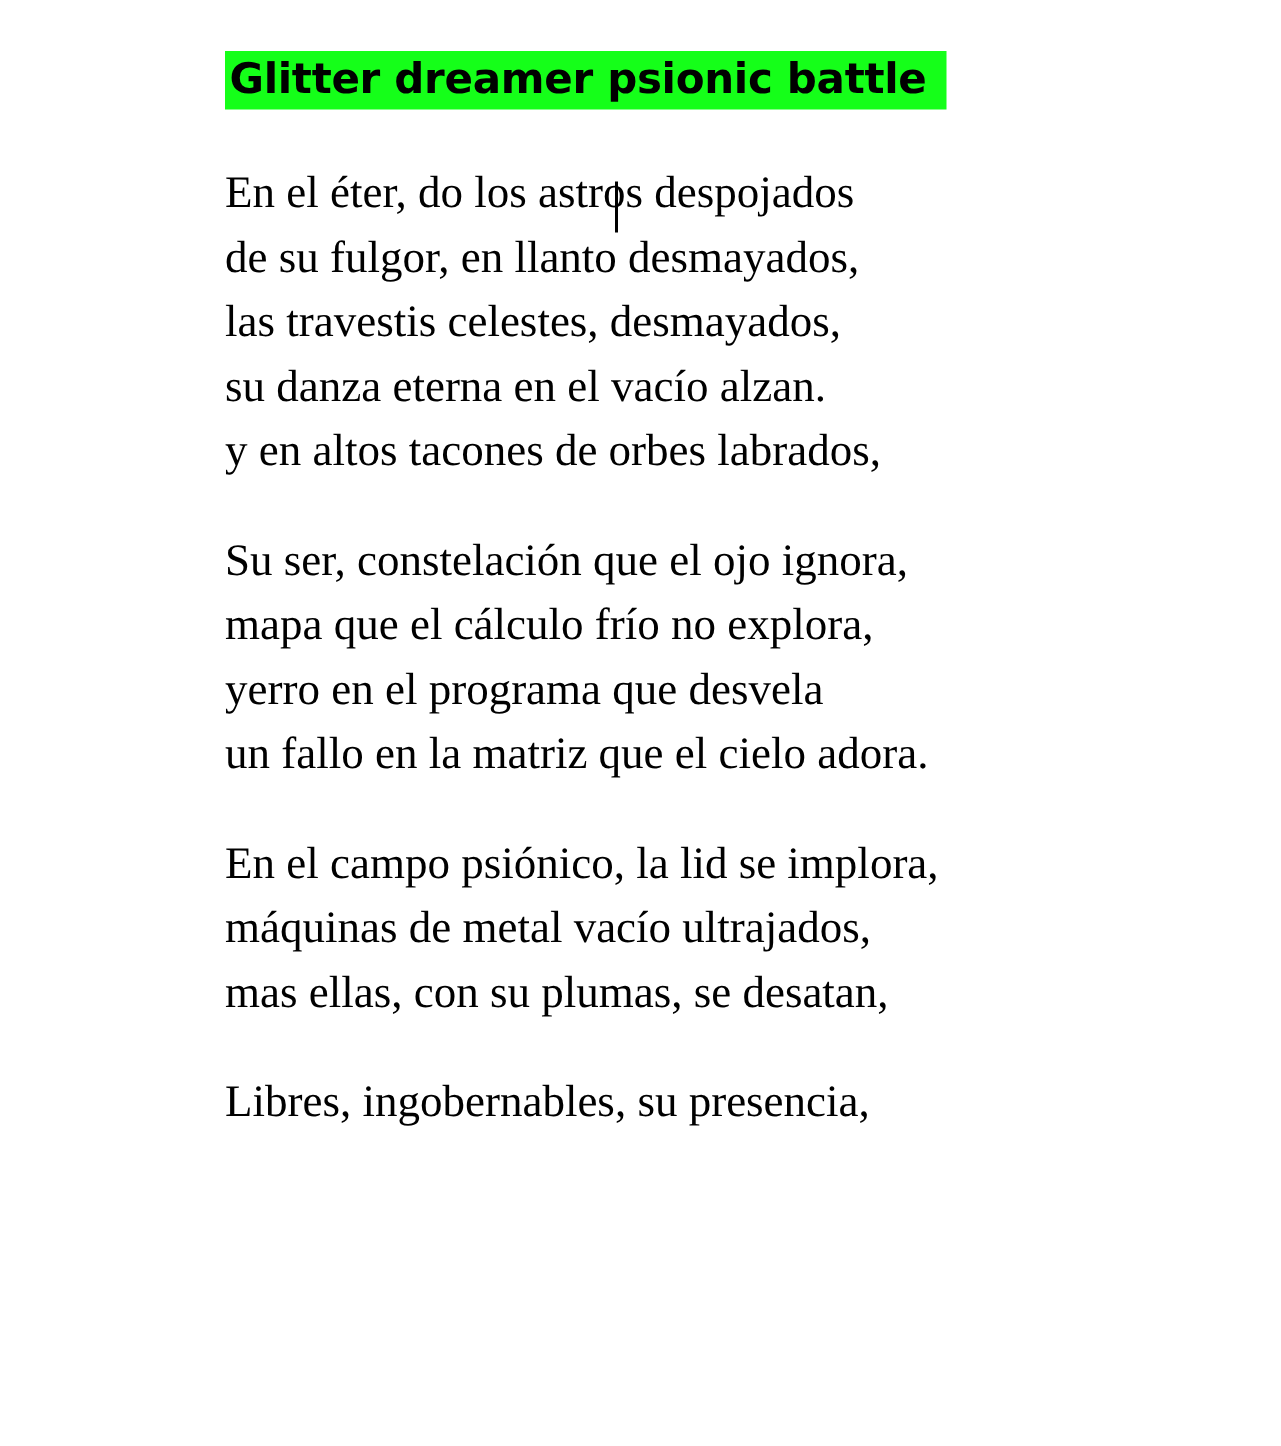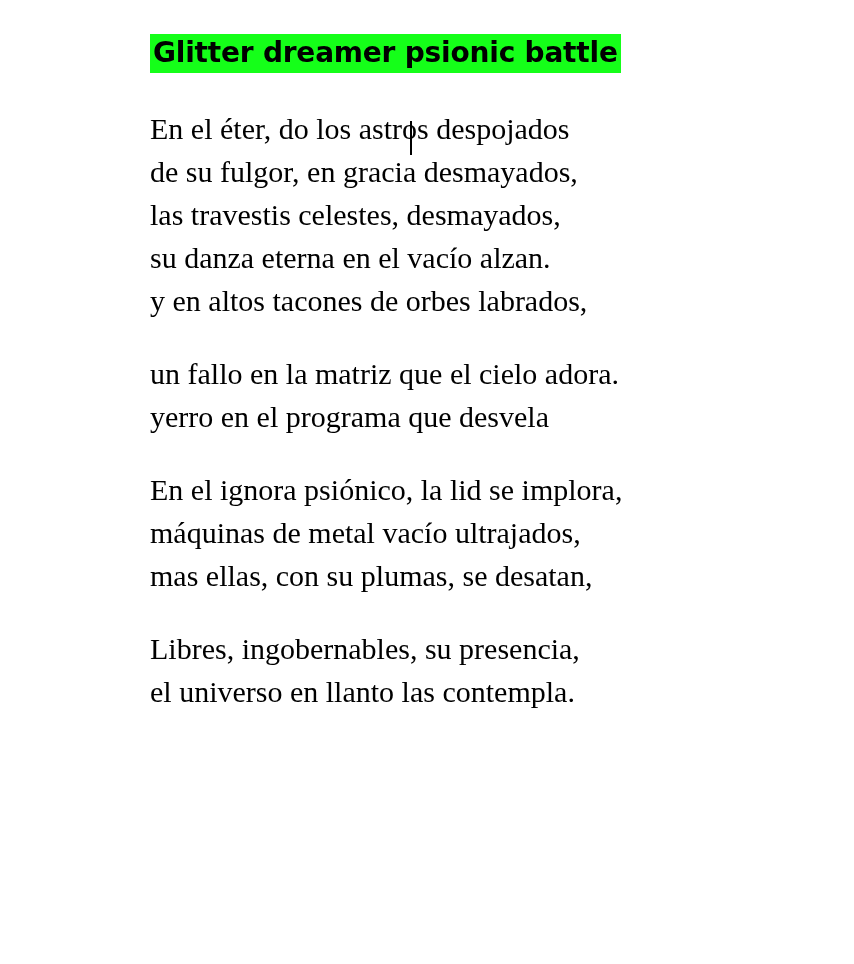--- a/index.html
+++ b/index.html
@@ -22,21 +22,21 @@
     padding: 34px 40px 0 150px;
   }
   .doc-title {
     display: inline-block;
     font-family: "DejaVu Sans", sans-serif;
     font-weight: bold;
     font-size: 28px;
     line-height: 1.28;
     background: #15ff19;
     color: #000000;
-    padding: 1px 3px 2px 3px;
+    padding: 1px 13px 2px 3px;
     margin: 0;
     letter-spacing: -0.2px;
     white-space: nowrap;
   }
   .poem {
     margin-top: 34px;
   }
   .stanza {
     margin: 0 0 30px 0;
   }
@@ -66,36 +66,37 @@
 <div class="page">
 
   <h1 class="doc-title">Glitter dreamer psionic battle</h1>
 
   <div class="caret"></div>
 
   <div class="poem">
 
     <div class="stanza">
       <div class="line">En el éter, do los astros despojados</div>
-      <div class="line">de su fulgor, en gracia desmayados,</div>
+      <div class="line">de su fulgor, en llanto desmayados,</div>
       <div class="line">las travestis celestes, desmayados,</div>
       <div class="line">su danza eterna en el vacío alzan.</div>
       <div class="line">y en altos tacones de orbes labrados,</div>
     </div>
 
     <div class="stanza">
+      <div class="line">Su ser, constelación que el ojo ignora,</div>
+      <div class="line">mapa que el cálculo frío no explora,</div>
+      <div class="line">yerro en el programa que desvela</div>
       <div class="line">un fallo en la matriz que el cielo adora.</div>
-      <div class="line">yerro en el programa que desvela</div>
     </div>
 
     <div class="stanza">
-      <div class="line">En el ignora psiónico, la lid se implora,</div>
+      <div class="line">En el campo psiónico, la lid se implora,</div>
       <div class="line">máquinas de metal vacío ultrajados,</div>
       <div class="line">mas ellas, con su plumas, se desatan,</div>
     </div>
 
     <div class="stanza">
       <div class="line">Libres, ingobernables, su presencia,</div>
-      <div class="line">el universo en llanto las contempla.</div>
     </div>
 
   </div>
 </div>
 
 </body></html>

